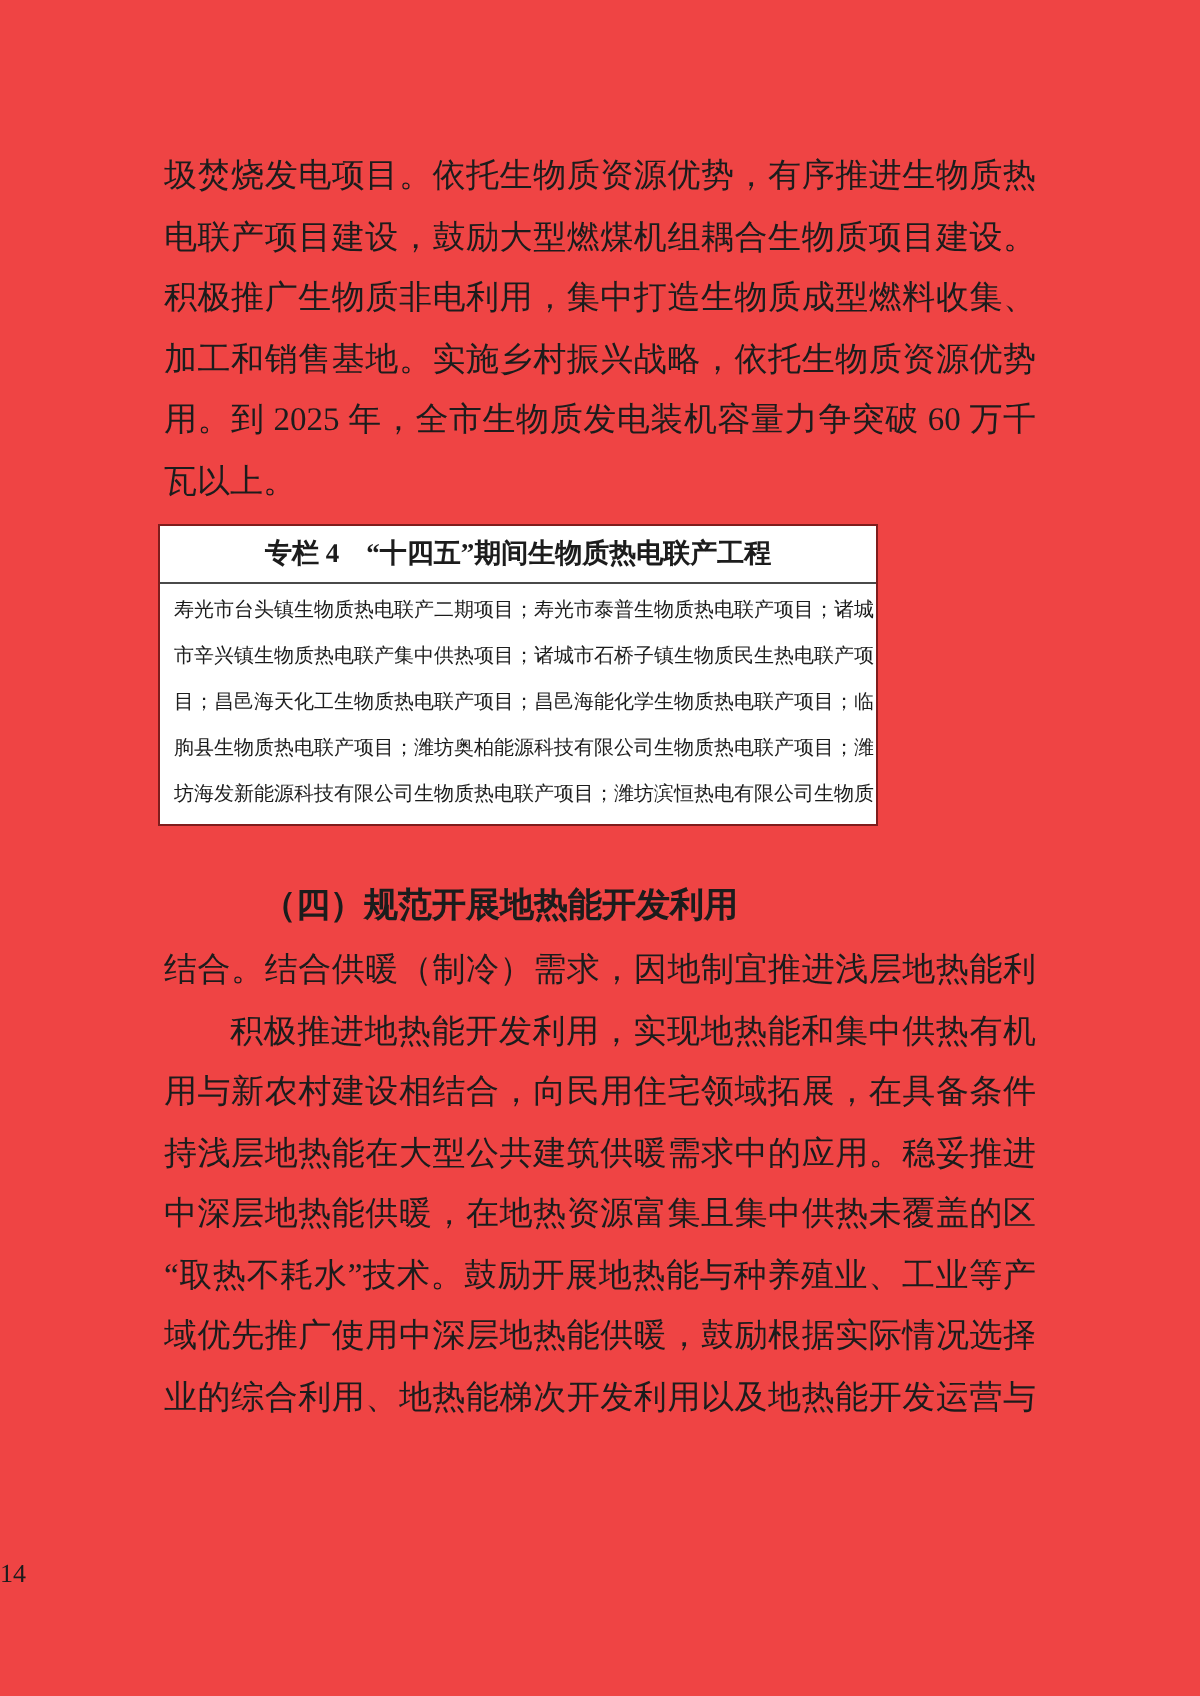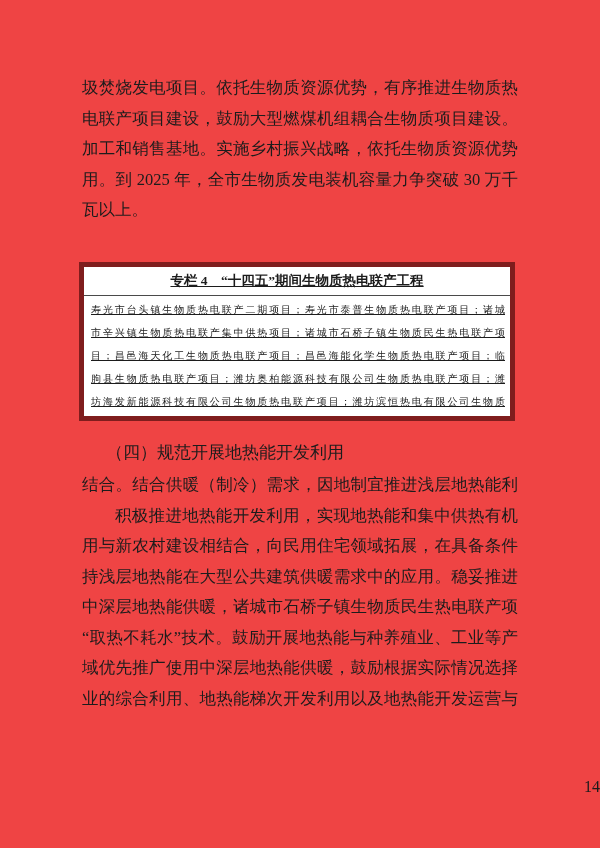--- a/index.html
+++ b/index.html
@@ -28,25 +28,24 @@
     text-align-last: justify;
   }
   .indent { text-indent: 33px; }
   .p1 { top: 73px; }
   .p2 { top: 470px; }
 
   .callout-box {
     position: absolute;
     left: 79px;
     top: 262px;
-    width: 436px;
+    width: 360px;
     box-sizing: border-box;
-    border: 5px solid #7f1d1d;
+    border: 1px solid #7f1d1d;
     background: #ffffff;
-    text-decoration: underline;
   }
   .box-header {
     height: 28px;
     line-height: 28px;
     border-bottom: 1px solid #4a4a4a;
     text-align: center;
     font-weight: bold;
     font-size: 13.5px;
     white-space: pre;
   }
@@ -58,50 +57,51 @@
   .box-body .bline {
     text-align: justify;
     white-space: nowrap;
   }
   .box-body .bline.fill {
     text-align-last: justify;
   }
 
   .section-heading {
     position: absolute;
-    left: 73px;
+    left: 98px;
     top: 441px;
     width: 436px;
     font-size: 17px;
     line-height: 24px;
-    font-weight: normal;
+    font-weight: bold;
     text-indent: 33px;
     white-space: nowrap;
   }
 
   .page-number {
     position: absolute;
     left: 0;
     top: 779px;
     width: 600px;
-    text-align: right;
-    font-size: 16px;
+    text-align: left;
+    font-size: 13px;
     line-height: 16px;
   }
 </style>
 </head>
 <body>
 
 <div class="page">
 
   <div class="para p1">
     <div class="line fill">圾焚烧发电项目。依托生物质资源优势，有序推进生物质热</div>
     <div class="line fill">电联产项目建设，鼓励大型燃煤机组耦合生物质项目建设。</div>
+    <div class="line fill">积极推广生物质非电利用，集中打造生物质成型燃料收集、</div>
     <div class="line fill">加工和销售基地。实施乡村振兴战略，依托生物质资源优势</div>
-    <div class="line fill">用。到 2025 年，全市生物质发电装机容量力争突破 30 万千</div>
+    <div class="line fill">用。到 2025 年，全市生物质发电装机容量力争突破 60 万千</div>
     <div class="line">瓦以上。</div>
   </div>
 
   <div class="callout-box">
     <div class="box-header">专栏 4　“十四五”期间生物质热电联产工程</div>
     <div class="box-body">
       <div class="bline fill">寿光市台头镇生物质热电联产二期项目；寿光市泰普生物质热电联产项目；诸城</div>
       <div class="bline fill">市辛兴镇生物质热电联产集中供热项目；诸城市石桥子镇生物质民生热电联产项</div>
       <div class="bline fill">目；昌邑海天化工生物质热电联产项目；昌邑海能化学生物质热电联产项目；临</div>
       <div class="bline fill">朐县生物质热电联产项目；潍坊奥柏能源科技有限公司生物质热电联产项目；潍</div>
@@ -109,21 +109,21 @@
     </div>
   </div>
 
   <div class="section-heading">（四）规范开展地热能开发利用</div>
 
   <div class="para p2">
     <div class="line fill">结合。结合供暖（制冷）需求，因地制宜推进浅层地热能利</div>
     <div class="line fill indent">积极推进地热能开发利用，实现地热能和集中供热有机</div>
     <div class="line fill">用与新农村建设相结合，向民用住宅领域拓展，在具备条件</div>
     <div class="line fill">持浅层地热能在大型公共建筑供暖需求中的应用。稳妥推进</div>
-    <div class="line fill">中深层地热能供暖，诸城市石桥子镇生物质民生热电联产项</div>
+    <div class="line fill">中深层地热能供暖，在地热资源富集且集中供热未覆盖的区</div>
     <div class="line fill">“取热不耗水”技术。鼓励开展地热能与种养殖业、工业等产</div>
     <div class="line fill">域优先推广使用中深层地热能供暖，鼓励根据实际情况选择</div>
     <div class="line fill">业的综合利用、地热能梯次开发利用以及地热能开发运营与</div>
   </div>
 
   <div class="page-number">14</div>
 
 </div>
 
 </body></html>

